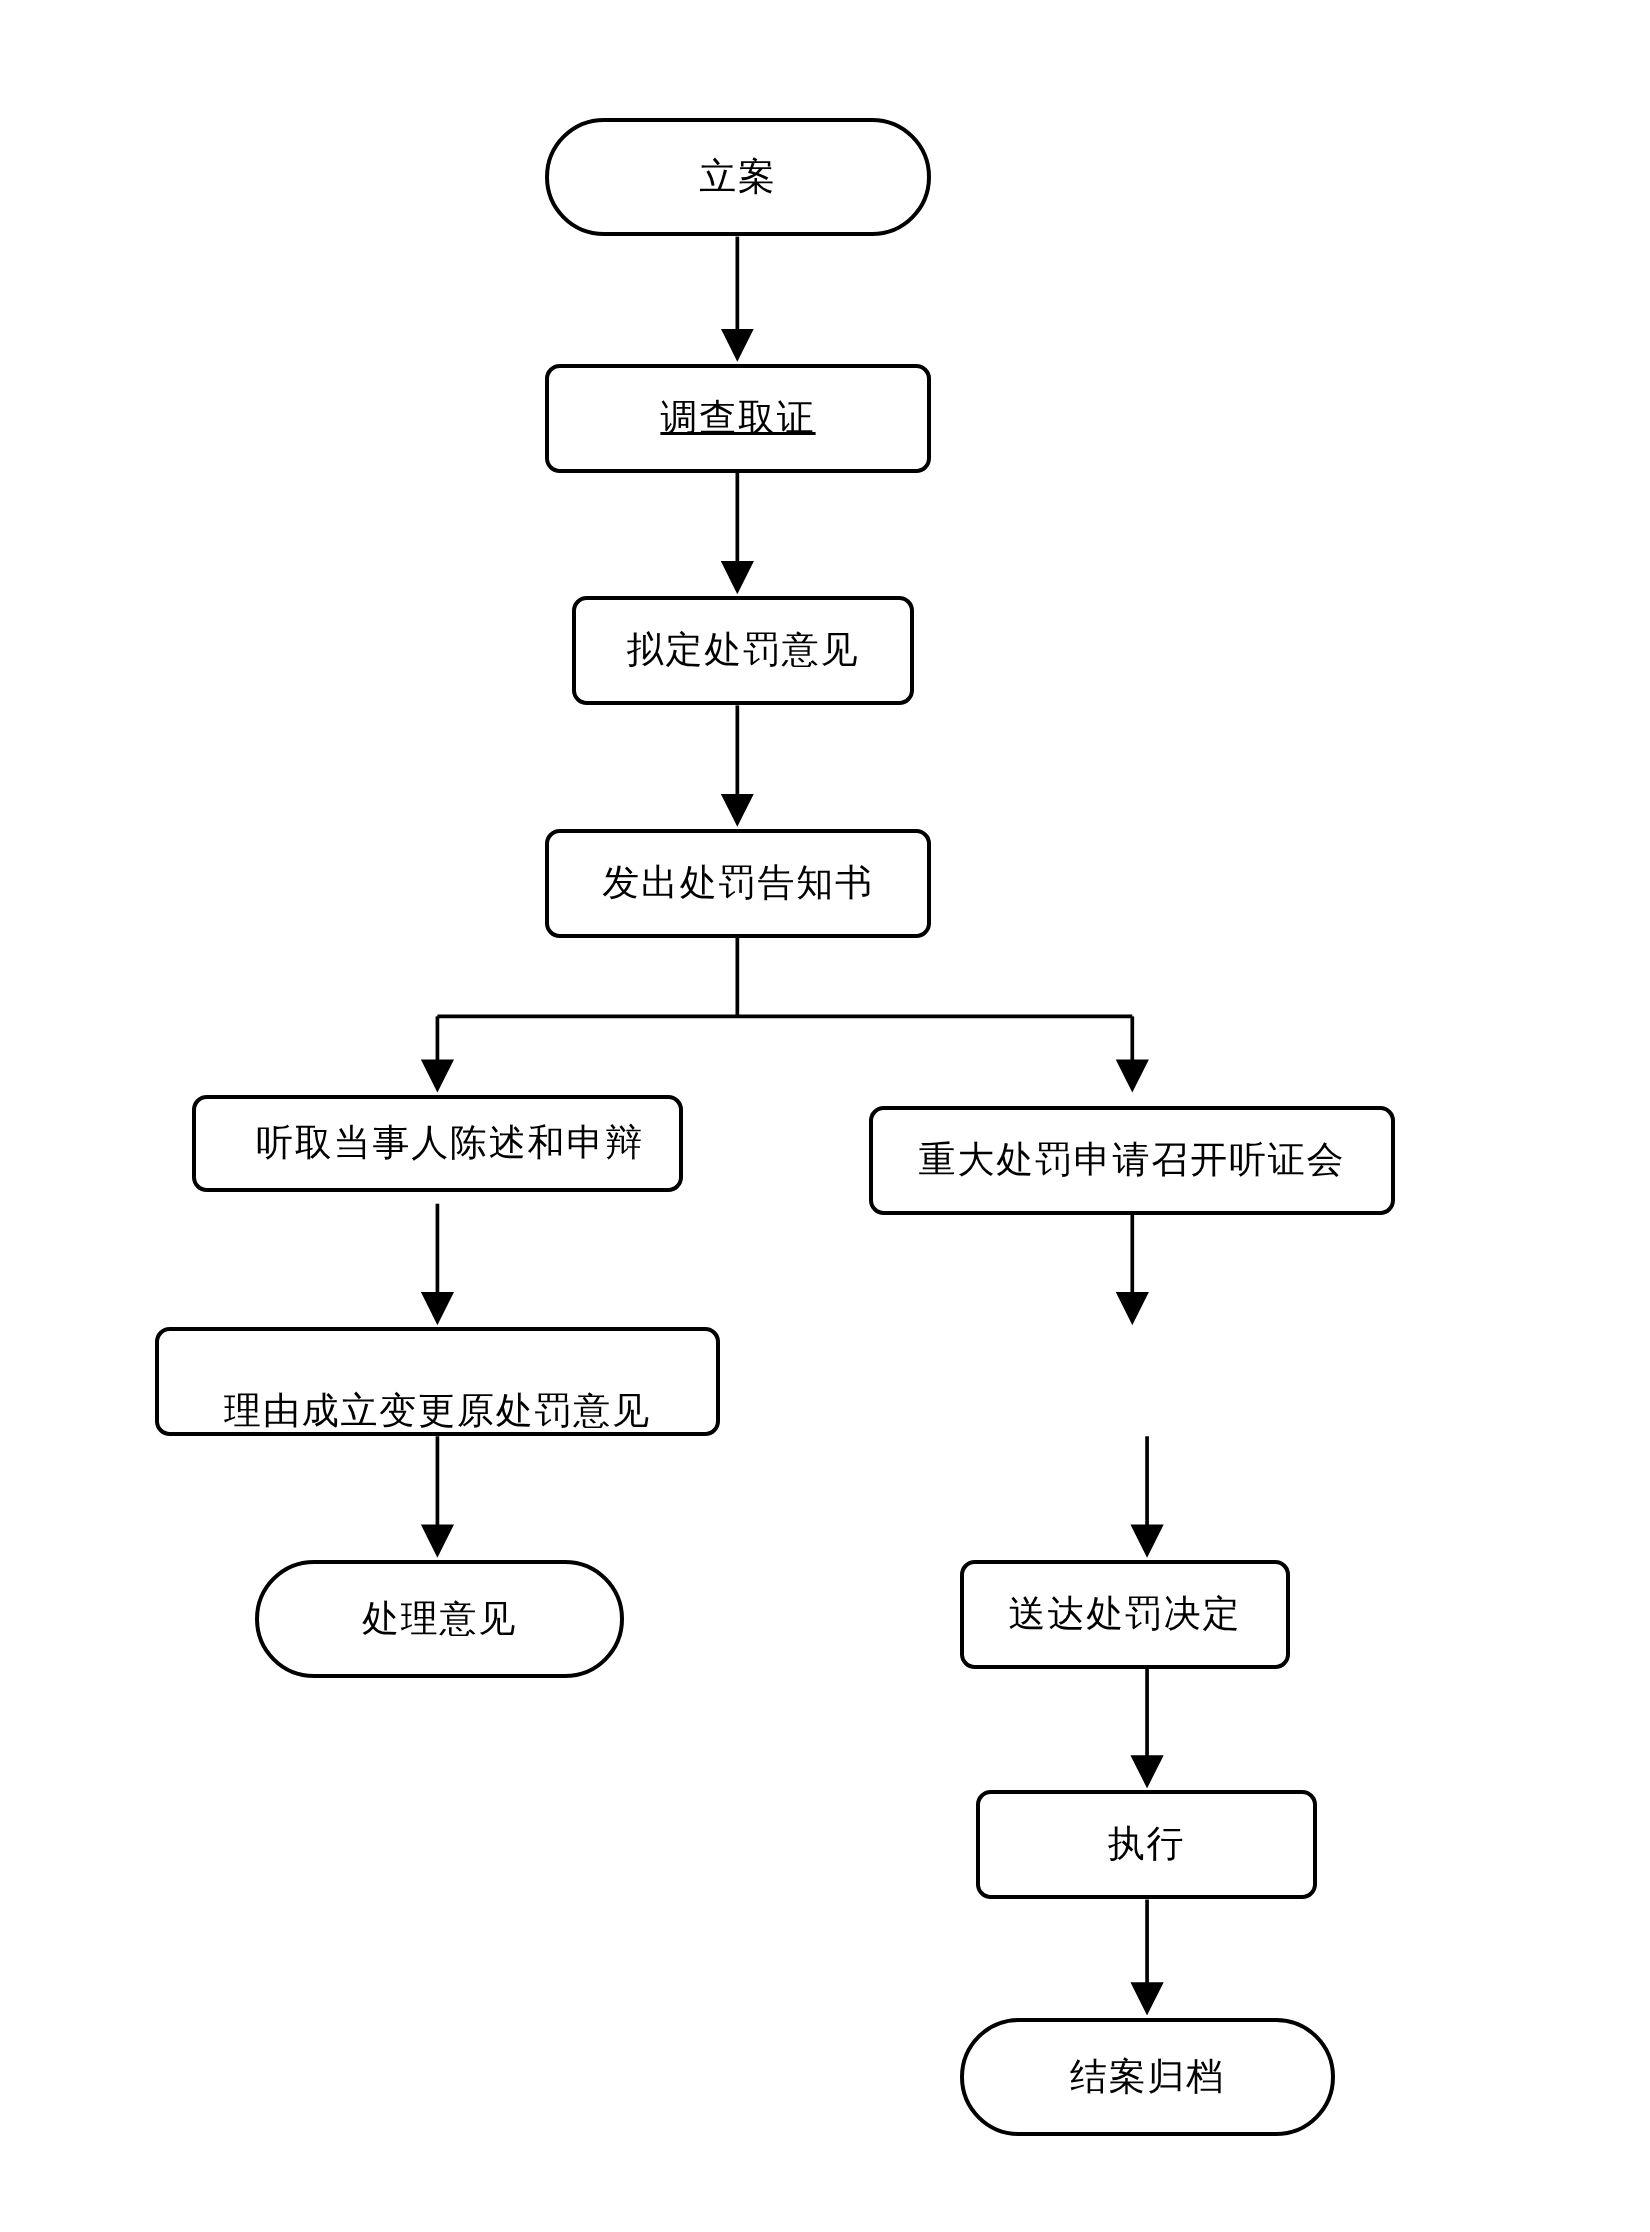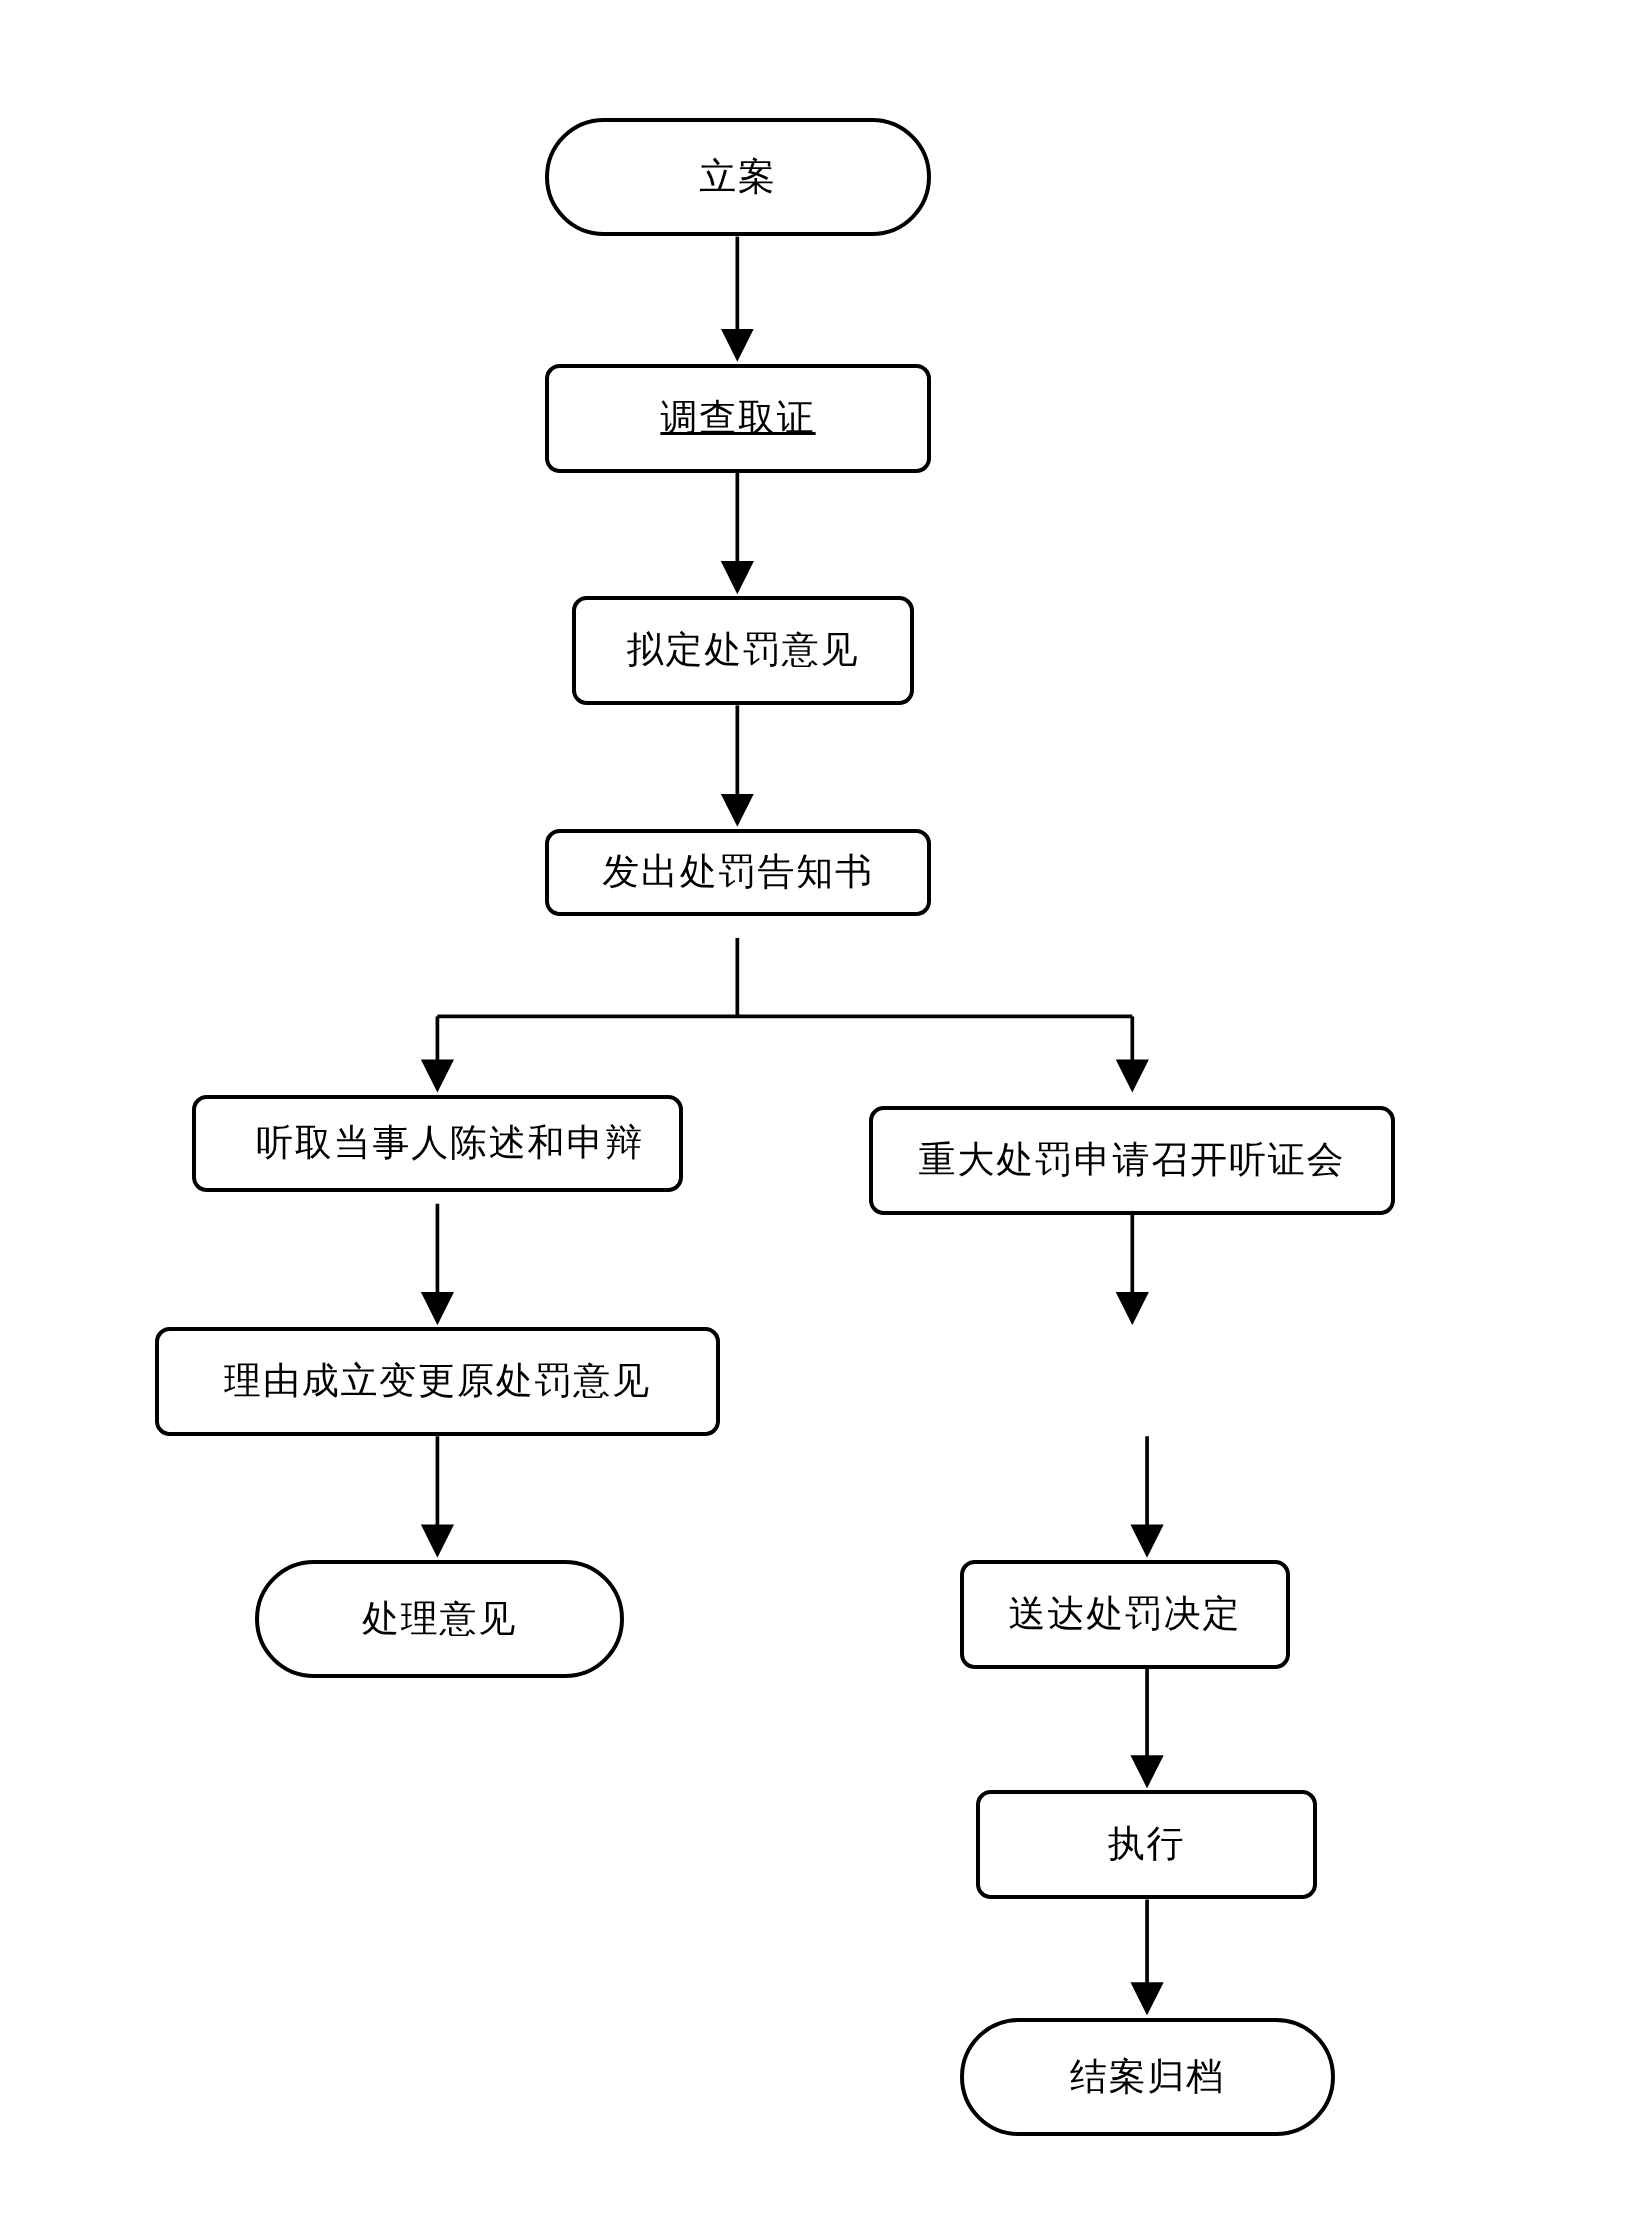--- a/index.html
+++ b/index.html
@@ -87,33 +87,33 @@
   </div>
 
   <div class="node process" style="left:545px; top:364px; width:386px; height:109px;text-decoration:underline;">
     <span class="node-label">调查取证</span>
   </div>
 
   <div class="node process" style="left:572px; top:596px; width:342px; height:109px;">
     <span class="node-label">拟定处罚意见</span>
   </div>
 
-  <div class="node process" style="left:545px; top:829px; width:386px; height:87px;text-align:center;">
+  <div class="node process" style="left:545px; top:829px; width:386px; height:109px;text-align:center;">
     <span class="node-label">发出处罚告知书</span>
   </div>
 
   <div class="node process" style="left:192px; top:1095px; width:491px; height:97px;padding-left:25px;">
     <span class="node-label">听取当事人陈述和申辩</span>
   </div>
 
   <div class="node process" style="left:869px; top:1095px; width:526px; height:109px;margin-top:11px;">
     <span class="node-label">重大处罚申请召开听证会</span>
   </div>
 
-  <div class="node process" style="left:155px; top:1327px; width:565px; height:109px;">
+  <div class="node process" style="left:155px; top:1327px; width:565px; height:109px;align-items:flex-end;">
     <span class="node-label">理由成立变更原处罚意见</span>
   </div>
 
 
   <div class="node terminal" style="left:255px; top:1560px; width:369px; height:118px;">
     <span class="node-label">处理意见</span>
   </div>
 
   <div class="node process" style="left:960px; top:1560px; width:330px; height:109px;">
     <span class="node-label">送达处罚决定</span>

